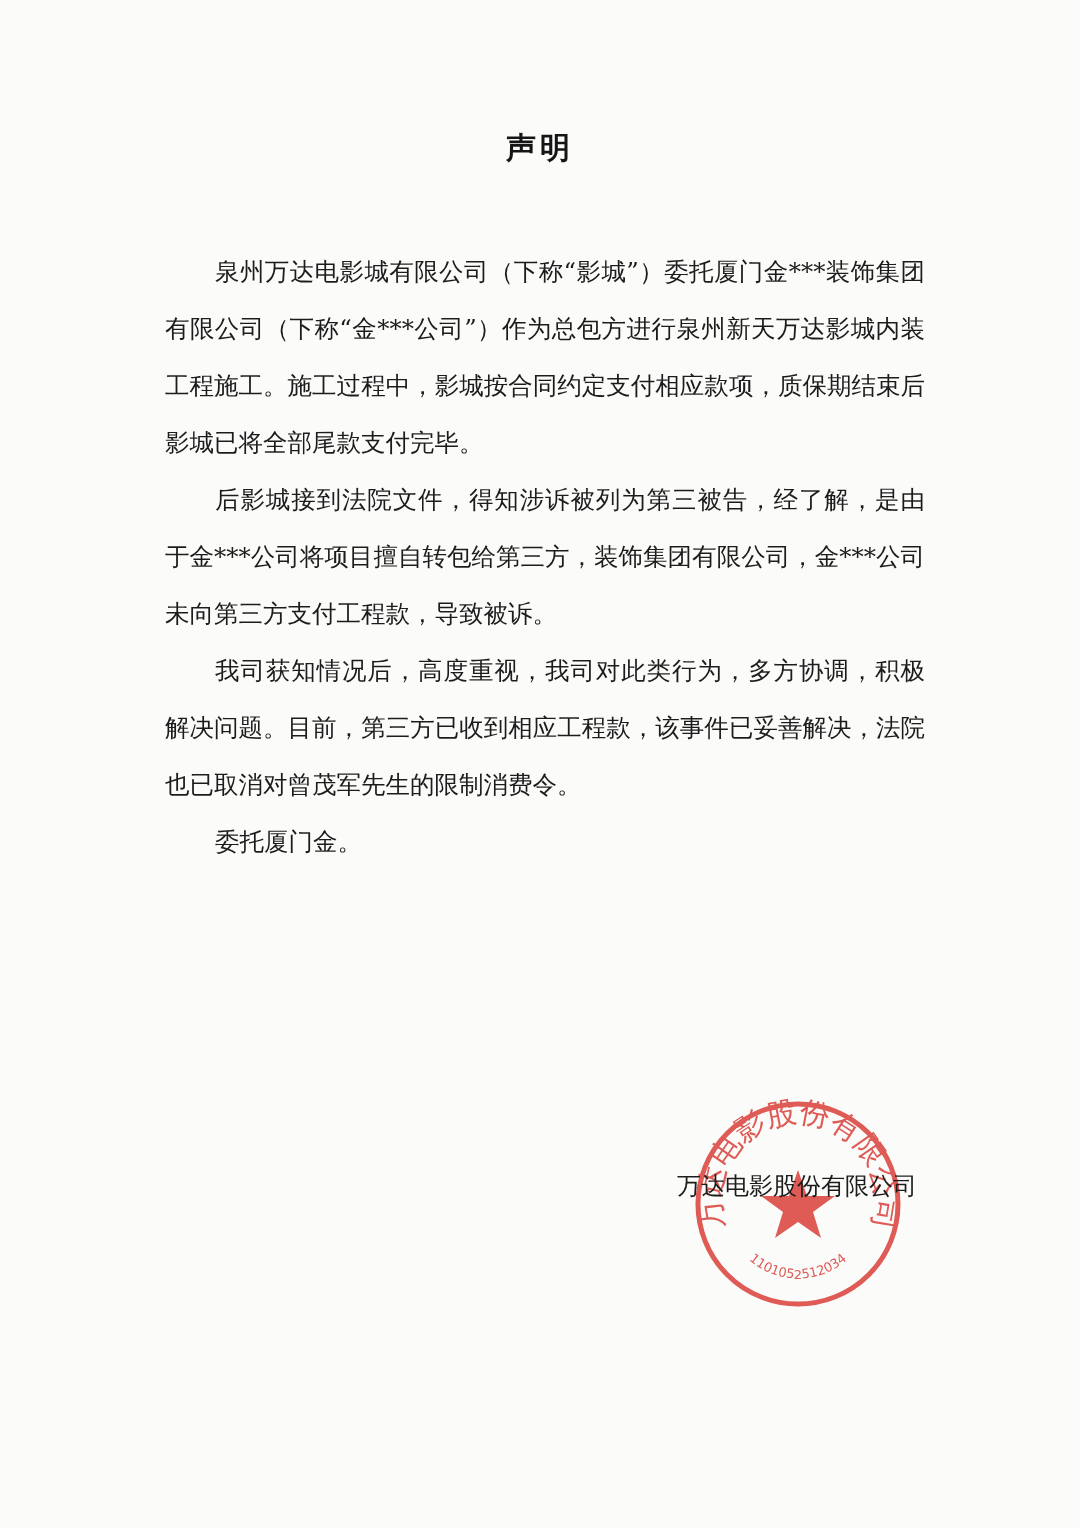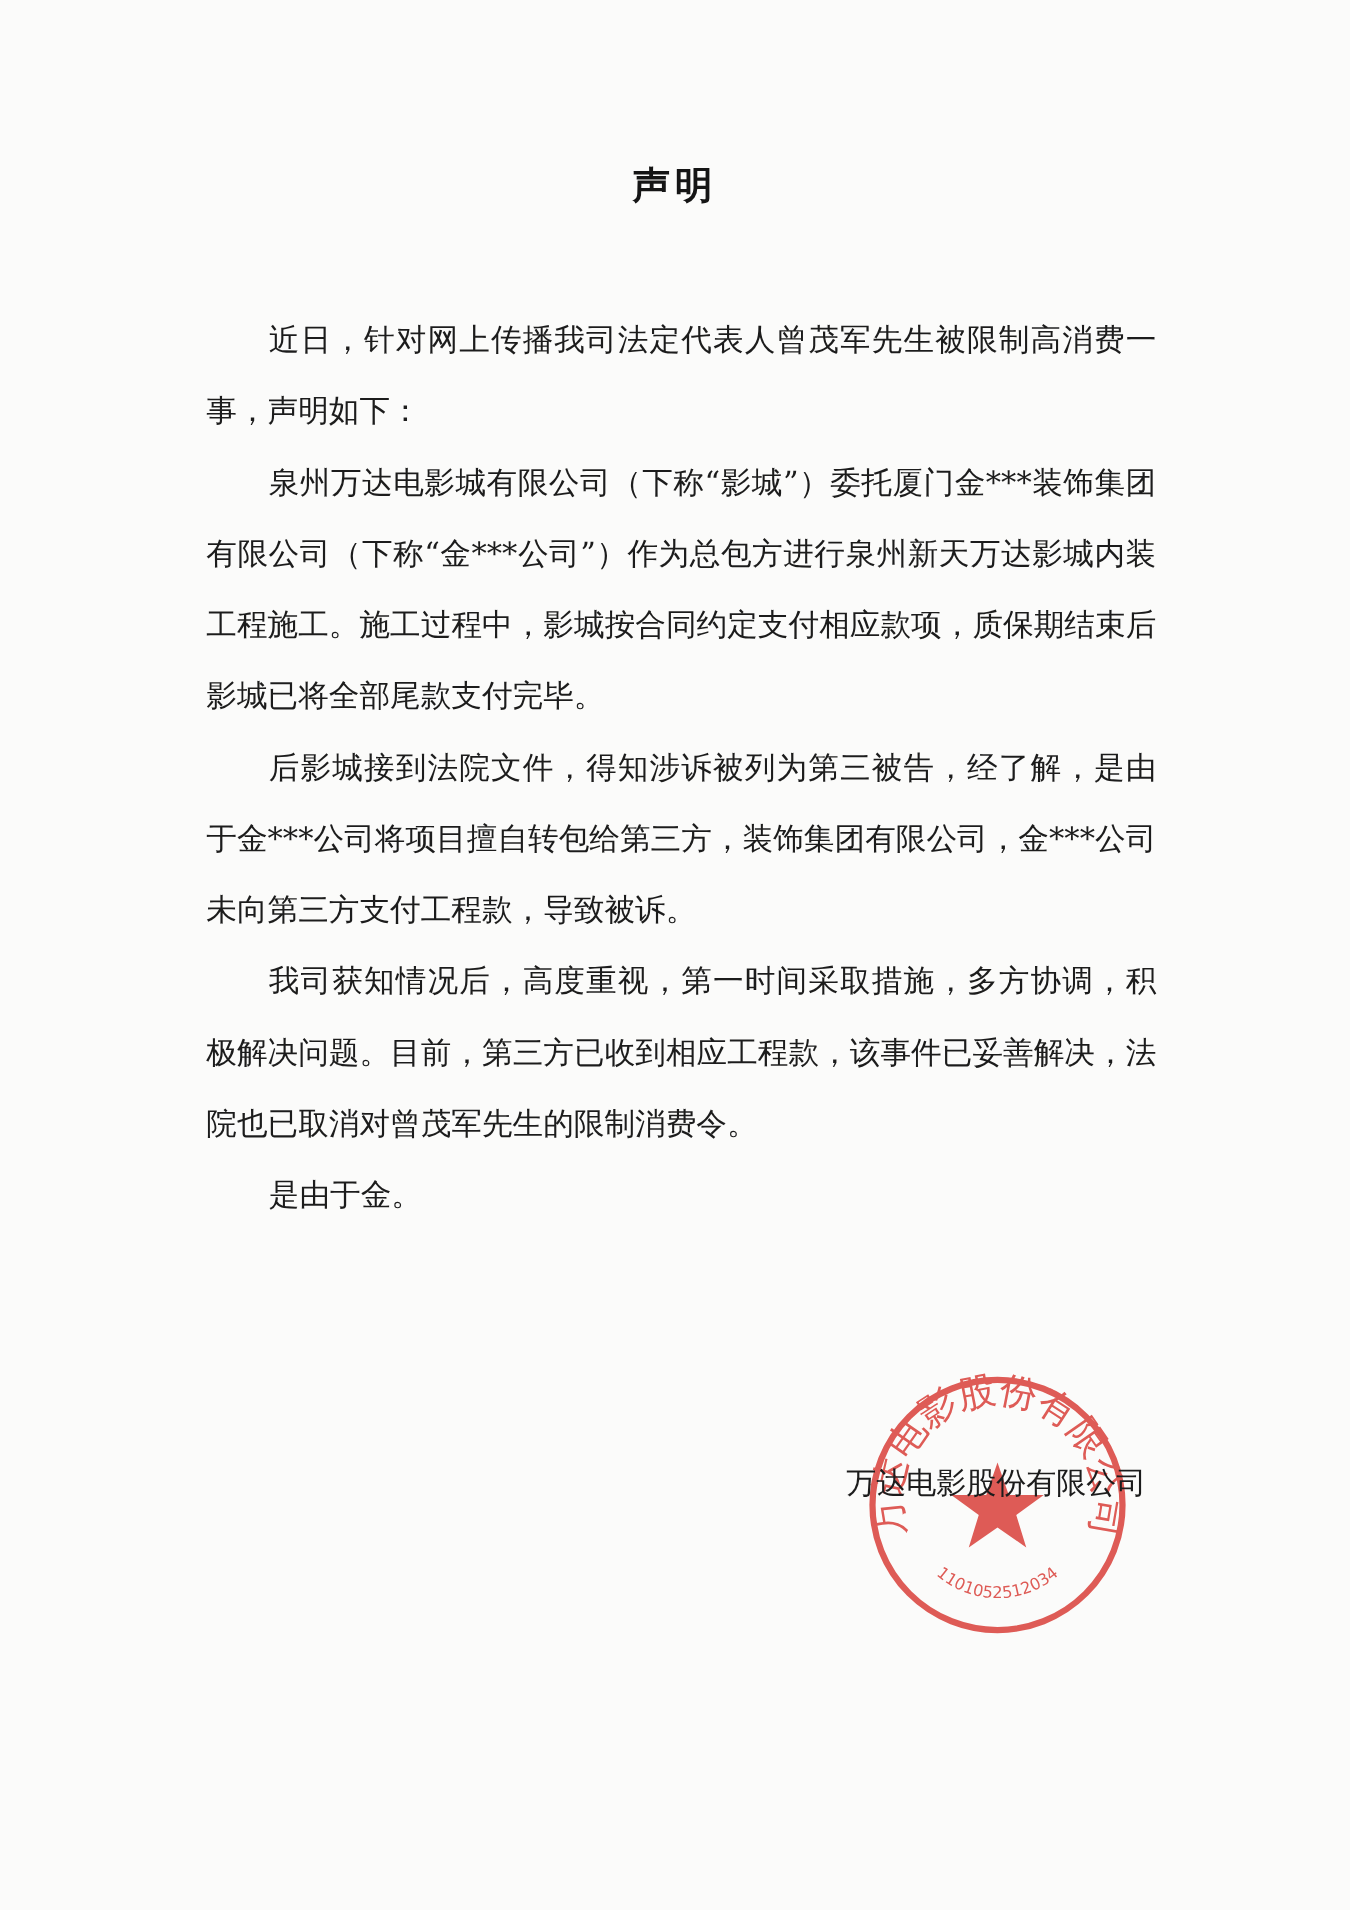--- a/index.html
+++ b/index.html
@@ -30,25 +30,24 @@
       z-index: 1; opacity: 0.85;
     }
   </style>
 </head>
 <body>
 
 <div class="page">
   <div class="title">声明</div>
 
   <div class="body">
-    <p class="para">近日，针对网上传播我司法定代表人曾茂军先生被限制高消费一事，声明如下：</p>
     <p class="para">泉州万达电影城有限公司（下称“影城”）委托厦门金***装饰集团有限公司（下称“金***公司”）作为总包方进行泉州新天万达影城内装工程施工。施工过程中，影城按合同约定支付相应款项，质保期结束后影城已将全部尾款支付完毕。</p>
     <p class="para">后影城接到法院文件，得知涉诉被列为第三被告，经了解，是由于金***公司将项目擅自转包给第三方，装饰集团有限公司，金***公司未向第三方支付工程款，导致被诉。</p>
-    <p class="para">我司获知情况后，高度重视，第一时间采取措施，多方协调，积极解决问题。目前，第三方已收到相应工程款，该事件已妥善解决，法院也已取消对曾茂军先生的限制消费令。</p>
-    <p class="para">是由于金。</p>
+    <p class="para">我司获知情况后，高度重视，我司对此类行为，多方协调，积极解决问题。目前，第三方已收到相应工程款，该事件已妥善解决，法院也已取消对曾茂军先生的限制消费令。</p>
+    <p class="para">委托厦门金。</p>
   </div>
 
   <svg class="stamp" viewBox="0 0 212 212">
     <defs>
       <path id="topArc" d="M 30 120 A 78 78 0 1 1 182 120"></path>
       <path id="bottomArc" d="M 40 140 A 74 74 0 0 0 172 140"></path>
     </defs>
     <circle cx="106" cy="106" r="100" fill="none" stroke="#d9403a" stroke-width="5"></circle>
     <text font-family="DejaVu Serif, serif" font-size="30" fill="#d9403a">
       <textPath href="#topArc" startOffset="50%" text-anchor="middle">万达电影股份有限公司</textPath>

